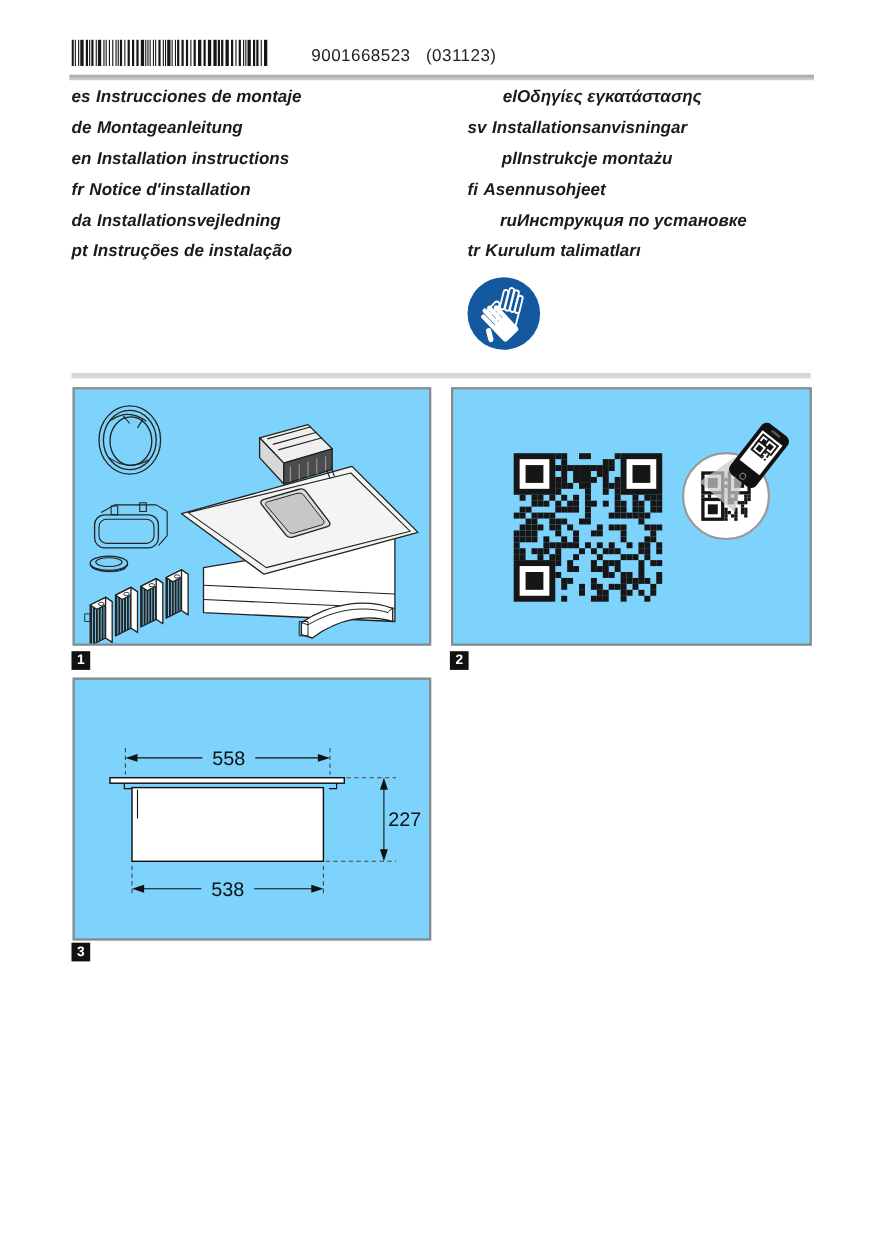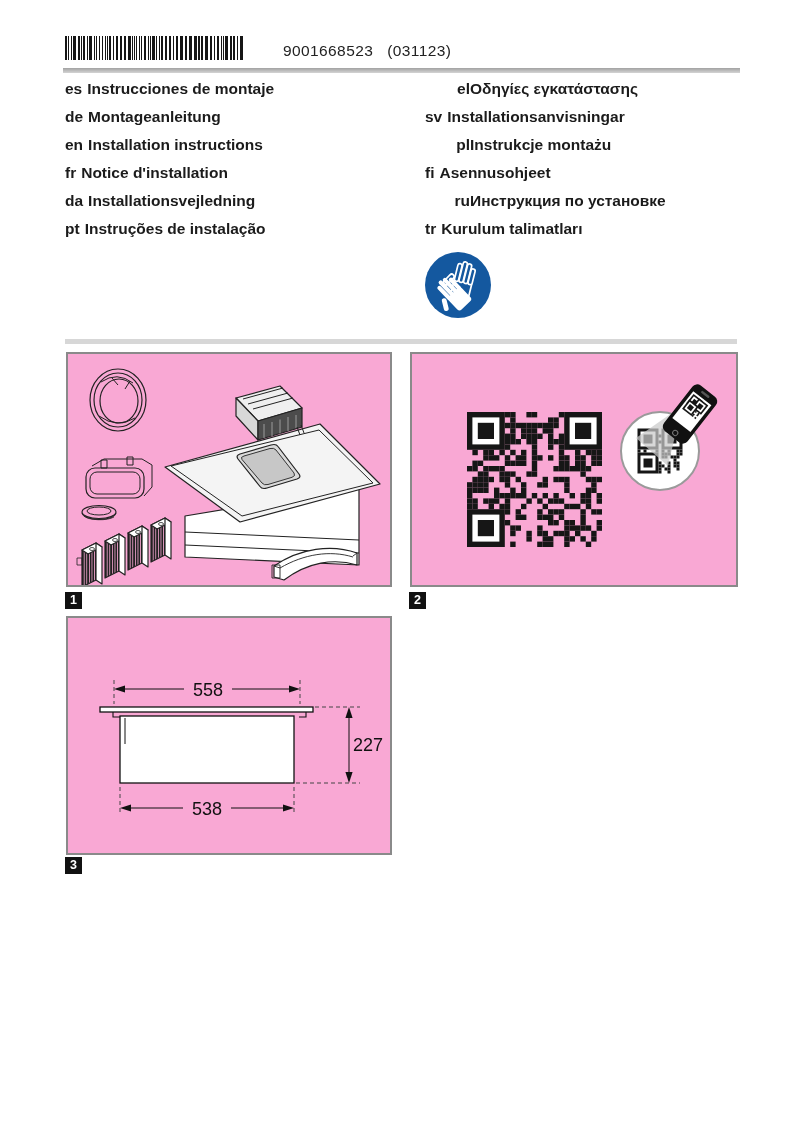--- a/index.html
+++ b/index.html
@@ -16,29 +16,29 @@
   #part-number-line .gap { display:inline-block; width:14px; }
   .divider1 { left:63px; top:68px; width:677px; height:5px;
               background:linear-gradient(#a2a2a2,#d4d4d4); }
   .divider2 { left:65px; top:339px; width:672px; height:5px; background:#d7d7d7; }
 
   
   .lang-col { top:80px; }
   #lang-left  { left:65px;  width:345px; }
   #lang-right { left:425px; width:320px;text-align:right; }
   .lrow { height:28px; display:flex; align-items:flex-start;
-          font-weight:bold; font-size:15.5px; color:#1b1b1b; white-space:nowrap; }
+          font-weight:bold; font-size:15.5px; color:#1b1b1b; white-space:nowrap;font-style:italic; }
   .lrow .code { margin-right:5px; }
   .lrow.tab .code { width:45px; margin-right:0; }
 
   
   #glove-sign { left:424px; top:251px; width:68px; height:68px; }
 
   
-  .figbox { border:2px solid #8a8a8a; background:#f9a8d4; }
+  .figbox { border:2px solid #8a8a8a; background:#7dd3fc; }
   #box1 { left:66px;  top:352px; width:326px; height:235px; }
   #box2 { left:410px; top:352px; width:328px; height:235px; }
   #box3 { left:66px;  top:616px; width:326px; height:239px; }
   .badge { width:17px; height:17px; background:#111; color:#fff;
            font-size:12.5px; font-weight:bold; text-align:center; line-height:17px; }
   #badge1 { left:65px;  top:592px; }
   #badge2 { left:409px; top:592px; }
   #badge3 { left:65px;  top:857px; }
 
   #page-num { left:712px; top:1094px; width:26px; text-align:right;

